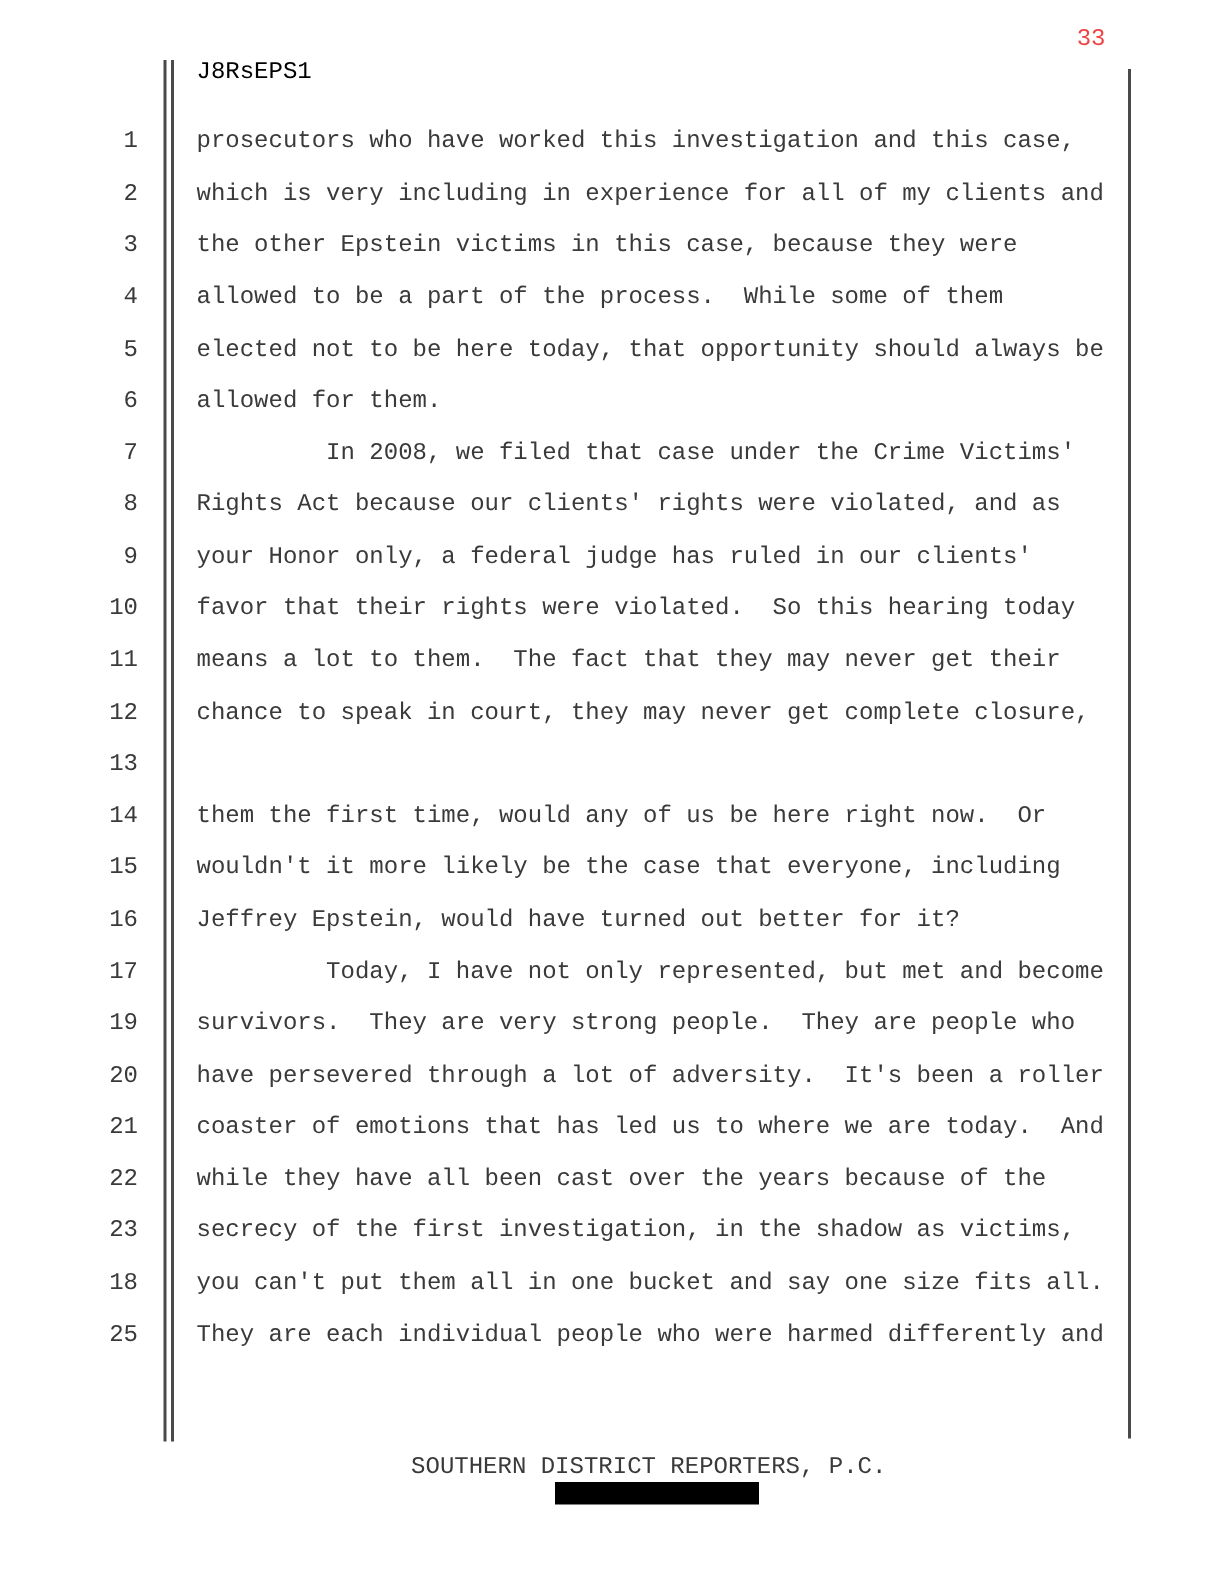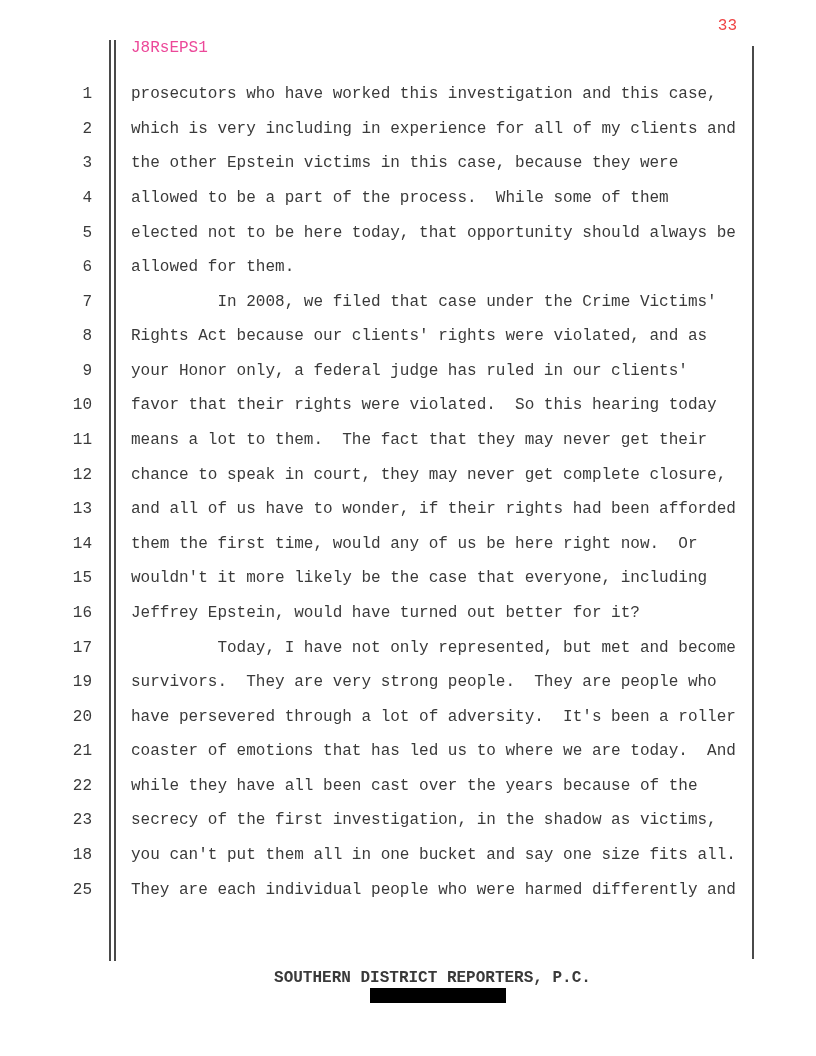--- a/index.html
+++ b/index.html
@@ -23,21 +23,21 @@
     white-space: pre;
     color: #ef4444;
   }
 
   .header-id {
     position: absolute;
     top: 39px;
     left: 131px;
     font-size: 16px;
     white-space: pre;
-    color: #ec4899;
+    color: #000000;
   }
 
   .rule-left {
     position: absolute;
     left: 109px;
     top: 40px;
     height: 921px;
     width: 7px;
     border-left: 2px solid #4a4a4a;
     border-right: 2px solid #4a4a4a;
@@ -81,21 +81,20 @@
 
   .footer {
     position: absolute;
     left: 110px;
     width: 645px;
     top: 969px;
     text-align: center;
     font-size: 16px;
     white-space: pre;
     color: #3a3a3a;
-    font-weight: bold;
   }
 
   .redaction-bar {
     position: absolute;
     left: 370px;
     top: 988px;
     width: 136px;
     height: 15px;
     background: #000000;
   }
@@ -168,21 +167,20 @@
       <span class="line-text">means a lot to them.  The fact that they may never get their</span>
     </div>
 
     <div class="line-row">
       <span class="line-num">12</span>
       <span class="line-text">chance to speak in court, they may never get complete closure,</span>
     </div>
 
     <div class="line-row">
       <span class="line-num">13</span>
-      <span class="line-text">and all of us have to wonder, if their rights had been afforded</span>
     </div>
 
     <div class="line-row">
       <span class="line-num">14</span>
       <span class="line-text">them the first time, would any of us be here right now.  Or</span>
     </div>
 
     <div class="line-row">
       <span class="line-num">15</span>
       <span class="line-text">wouldn't it more likely be the case that everyone, including</span>

